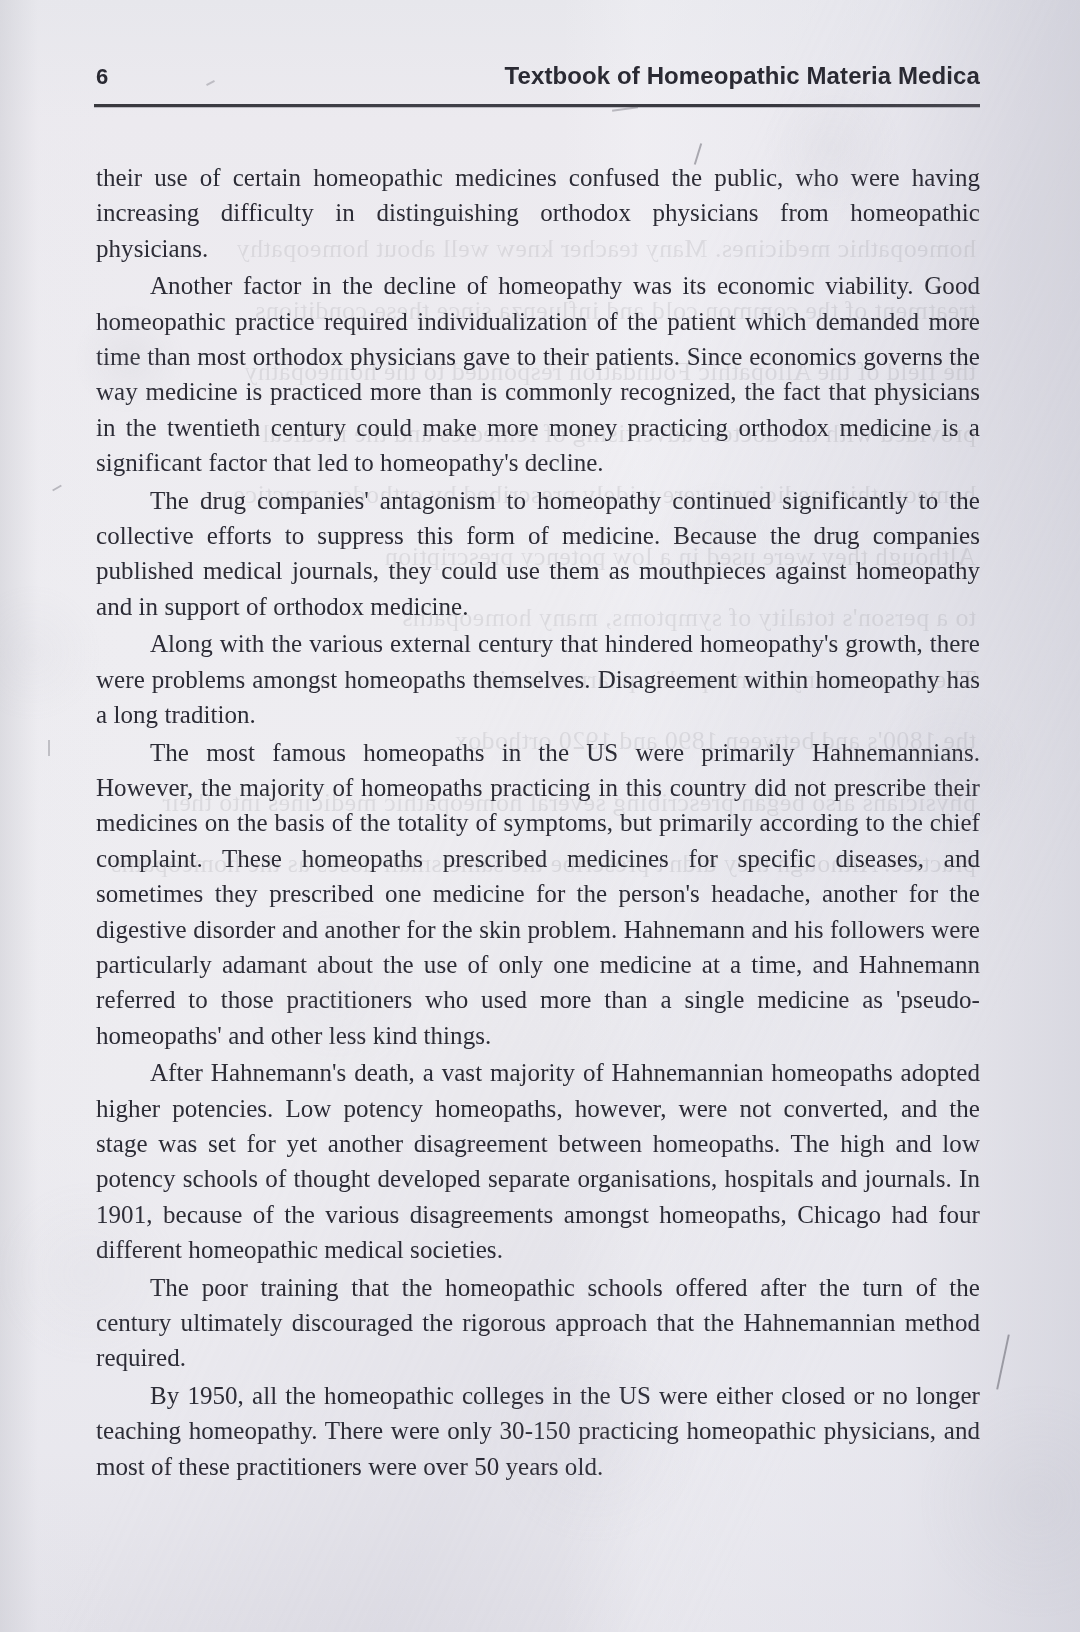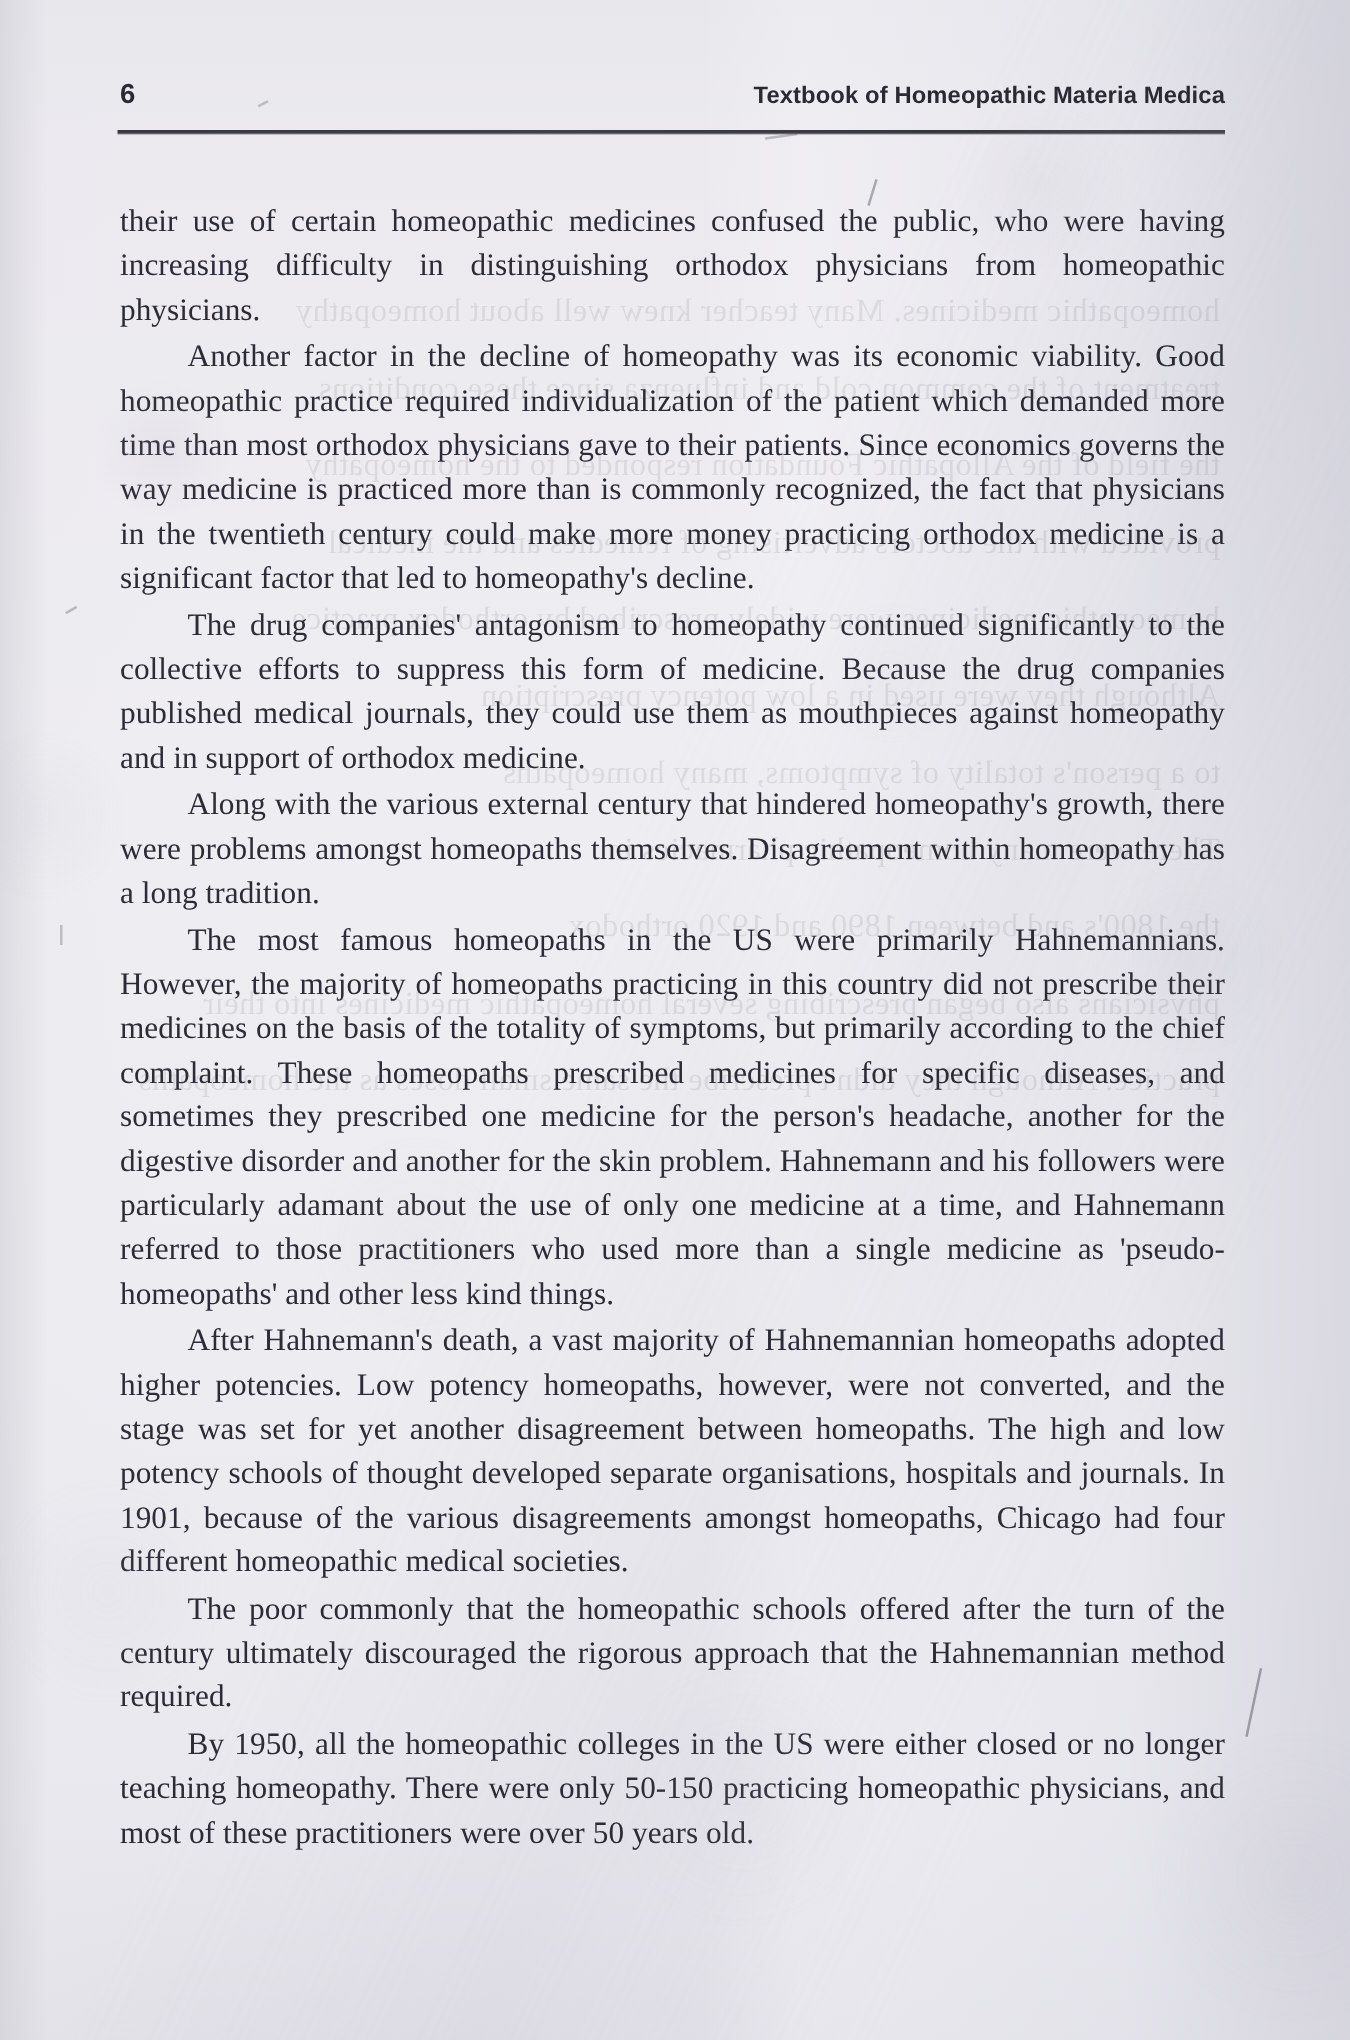--- a/index.html
+++ b/index.html
@@ -90,21 +90,21 @@
     display: flex;
     align-items: baseline;
     justify-content: space-between;
     font-family: "Liberation Sans", "DejaVu Sans", sans-serif;
     font-size: 21px;
     font-weight: 700;
     color: #2a2a33;
     letter-spacing: 0.1px;
   }
   .runhead .folio { font-size: 22px; font-weight: 600; }
-  .runhead .title { font-size: 19px; }
+  .runhead .title { font-size: 24px; }
 
   .rule {
     position: absolute;
     top: 104px;
     left: -2px;
     width: 886px;
     height: 3px;
     background: linear-gradient(90deg, #2a2a30 0%, #32323a 40%, #27272e 75%, #3b3b43 100%);
     opacity: 0.92;
   }
@@ -192,22 +192,22 @@
 
     <div class="rule"></div>
 
     <div class="body">
       <p class="noindent">their use of certain homeopathic medicines confused the public, who were having increasing difficulty in distinguishing orthodox physicians from homeopathic physicians.</p>
       <p>Another factor in the decline of homeopathy was its economic viability. Good homeopathic practice required individualization of the patient which demanded more time than most orthodox physicians gave to their patients. Since economics governs the way medicine is practiced more than is commonly recognized, the fact that physicians in the twentieth century could make more money practicing orthodox medicine is a significant factor that led to homeopathy's decline.</p>
       <p>The drug companies' antagonism to homeopathy continued significantly to the collective efforts to suppress this form of medicine. Because the drug companies published medical journals, they could use them as mouthpieces against homeopathy and in support of orthodox medicine.</p>
       <p>Along with the various external century that hindered homeopathy's growth, there were problems amongst homeopaths themselves. Disagreement within homeopathy has a long tradition.</p>
       <p>The most famous homeopaths in the US were primarily Hahnemannians. However, the majority of homeopaths practicing in this country did not prescribe their medicines on the basis of the totality of symptoms, but primarily according to the chief complaint. These homeopaths prescribed medicines for specific diseases, and sometimes they prescribed one medicine for the person's headache, another for the digestive disorder and another for the skin problem. Hahnemann and his followers were particularly adamant about the use of only one medicine at a time, and Hahnemann referred to those practitioners who used more than a single medicine as 'pseudo-homeopaths' and other less kind things.</p>
       <p>After Hahnemann's death, a vast majority of Hahnemannian homeopaths adopted higher potencies. Low potency homeopaths, however, were not converted, and the stage was set for yet another disagreement between homeopaths. The high and low potency schools of thought developed separate organisations, hospitals and journals. In 1901, because of the various disagreements amongst homeopaths, Chicago had four different homeopathic medical societies.</p>
-      <p>The poor commonly that the homeopathic schools offered after the turn of the century ultimately discouraged the rigorous approach that the Hahnemannian method required.</p>
-      <p>By 1950, all the homeopathic colleges in the US were either closed or no longer teaching homeopathy. There were only 50-150 practicing homeopathic physicians, and most of these practitioners were over 50 years old.</p>
+      <p>The poor training that the homeopathic schools offered after the turn of the century ultimately discouraged the rigorous approach that the Hahnemannian method required.</p>
+      <p>By 1950, all the homeopathic colleges in the US were either closed or no longer teaching homeopathy. There were only 30-150 practicing homeopathic physicians, and most of these practitioners were over 50 years old.</p>
     </div>
 
   </div>
 
   <div class="grain"></div>
   <div class="inkmask"></div>
 
   <div class="mark m1"></div>
   <div class="mark m2"></div>
   <div class="mark m3"></div>

